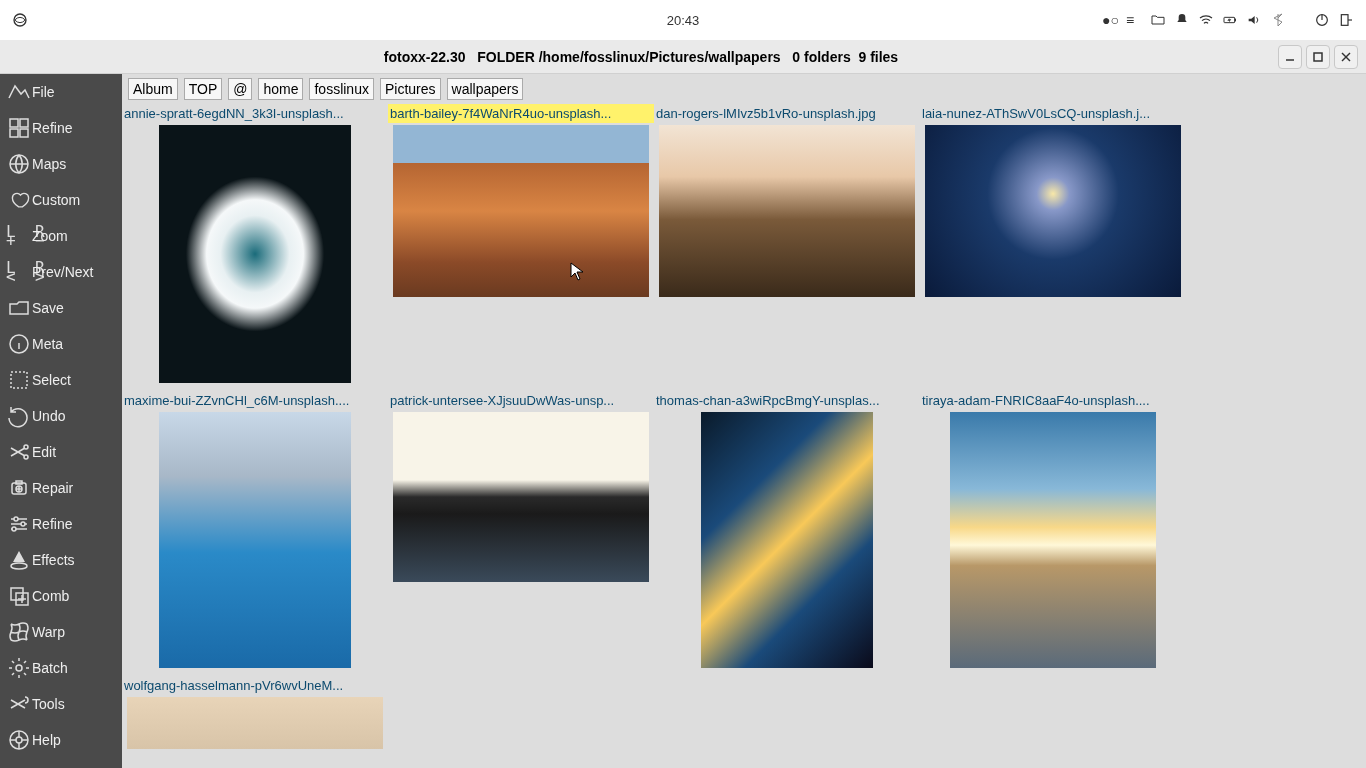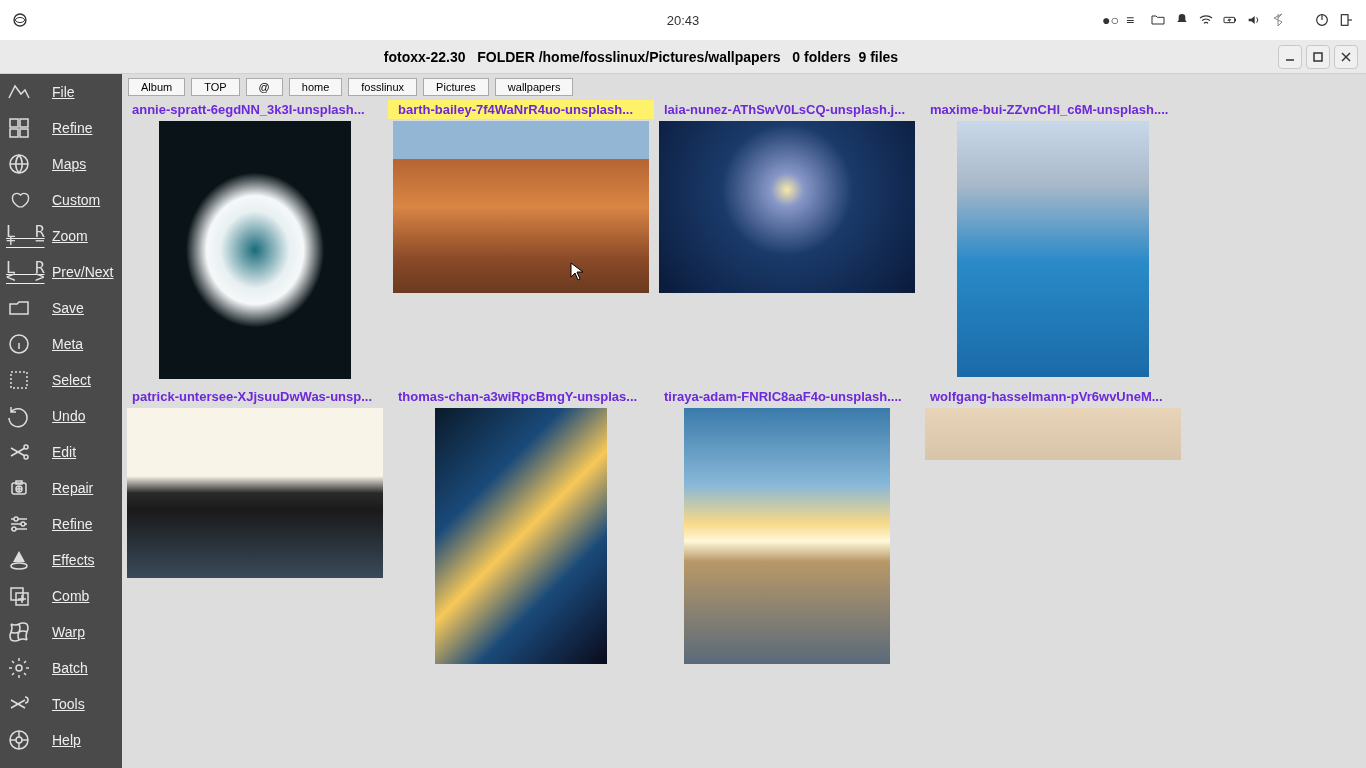--- a/index.html
+++ b/index.html
@@ -15,32 +15,32 @@
 
 
 .titlebar { height: 34px; background: #eaeaea; display: flex; align-items: center; padding: 0 8px; font-size: 14px; color: #000000; border-bottom: 1px solid #d0d0d0; }
 .titlebar .title { flex: 1; text-align: center; font-weight: bold; }
 .winbtn { width: 24px; height: 24px; border-radius: 4px; display: flex; align-items: center; justify-content: center; margin-left: 4px; background: #f0f0f0; border: 1px solid #c8c8c8; cursor: pointer; }
 .winbtn svg { width: 12px; height: 12px; }
 
 
 .main { display: flex; height: calc(768px - 40px - 34px); }
 .sidebar { width: 122px; background: #4a4a4a; color: #eee; font-size: 14px; overflow: hidden; }
-.side-item { display: flex; align-items: center; height: 36px; padding: 0 6px; gap: 20px; cursor: pointer; text-decoration: underline; }
+.side-item { display: flex; align-items: center; height: 36px; padding: 0 6px; gap: 0; cursor: pointer; }
 .side-icon { width: 26px; height: 26px; display: flex; align-items: center; justify-content: center; flex-shrink: 0; }
 .side-icon svg { width: 24px; height: 24px; stroke: #ddd; fill: none; stroke-width: 1.5; }
 .side-label { font-size: 14px; color: #eee; }
 
 
 .content { flex: 1; background: #ddd; overflow: auto; }
 .crumbbar { padding: 4px 6px; display: flex; gap: 6px; }
-.crumb { background: #f7f7f7; border: 1px solid #aaa; border-radius: 0; padding: 2px 12px; font-size: 11px; cursor: pointer; }
+.crumb { background: #f7f7f7; border: 1px solid #aaa; border-radius: 0; padding: 2px 4px; font-size: 14px; cursor: pointer; }
 .grid { display: flex; flex-wrap: wrap; align-items: flex-start; padding: 0 0 20px 0; }
 .cell { width: 266px; margin: 0; padding: 0; }
-.fname { font-size: 13px; font-weight: bold; padding: 2px 10px; white-space: nowrap; overflow: hidden; text-overflow: ellipsis; color: #6d28d9; }
+.fname { font-size: 13px; font-weight: normal; padding: 2px 2px; white-space: nowrap; overflow: hidden; text-overflow: ellipsis; color: #0c4a6e; }
 .fname.sel { background: #fff26b; }
 .thumbwrap { display: flex; justify-content: center; align-items: flex-start; padding: 2px 0 8px 0; }
 .thumb { background: #888; }
 
 
 .th-ice { width: 192px; height: 258px; background: radial-gradient(ellipse 60% 50% at 50% 50%, #1a6b7a 0%, #e8f0f2 30%, #f5f8f9 42%, #0a1418 60%); }
 .th-canyon { width: 256px; height: 172px; background: linear-gradient(#93b6d4 0%, #93b6d4 22%, #b56532 22%, #d98544 50%, #8b4a28 80%, #6a3a20 100%); }
 .th-hills { width: 256px; height: 172px; background: linear-gradient(#f2e4d4 0%, #e8c8a8 30%, #7a5a3a 55%, #3a2a1a 100%); }
 .th-city { width: 256px; height: 172px; background: radial-gradient(circle at 50% 40%, #f8e8a8 0%, #8898c8 10%, #1a3a6a 40%, #0a1a3a 100%); }
 .th-beach { width: 192px; height: 256px; background: linear-gradient(#c8d8e8 0%, #a8b8c8 25%, #2a8ac8 55%, #1a6aa8 100%); }
@@ -328,20 +328,26 @@
             <div class="thumb th-ice"></div>
           </div>
         </div>
         <div class="cell">
           <div class="fname sel">barth-bailey-7f4WaNrR4uo-unsplash...</div>
           <div class="thumbwrap">
             <div class="thumb th-canyon"></div>
           </div>
         </div>
         <div class="cell">
+          <div class="fname">dan-rogers-lMIvz5b1vRo-unsplash.jpg</div>
+          <div class="thumbwrap">
+            <div class="thumb th-hills"></div>
+          </div>
+        </div>
+        <div class="cell">
           <div class="fname">laia-nunez-AThSwV0LsCQ-unsplash.j...</div>
           <div class="thumbwrap">
             <div class="thumb th-city"></div>
           </div>
         </div>
         <div class="cell">
           <div class="fname">maxime-bui-ZZvnCHl_c6M-unsplash....</div>
           <div class="thumbwrap">
             <div class="thumb th-beach"></div>
           </div>

